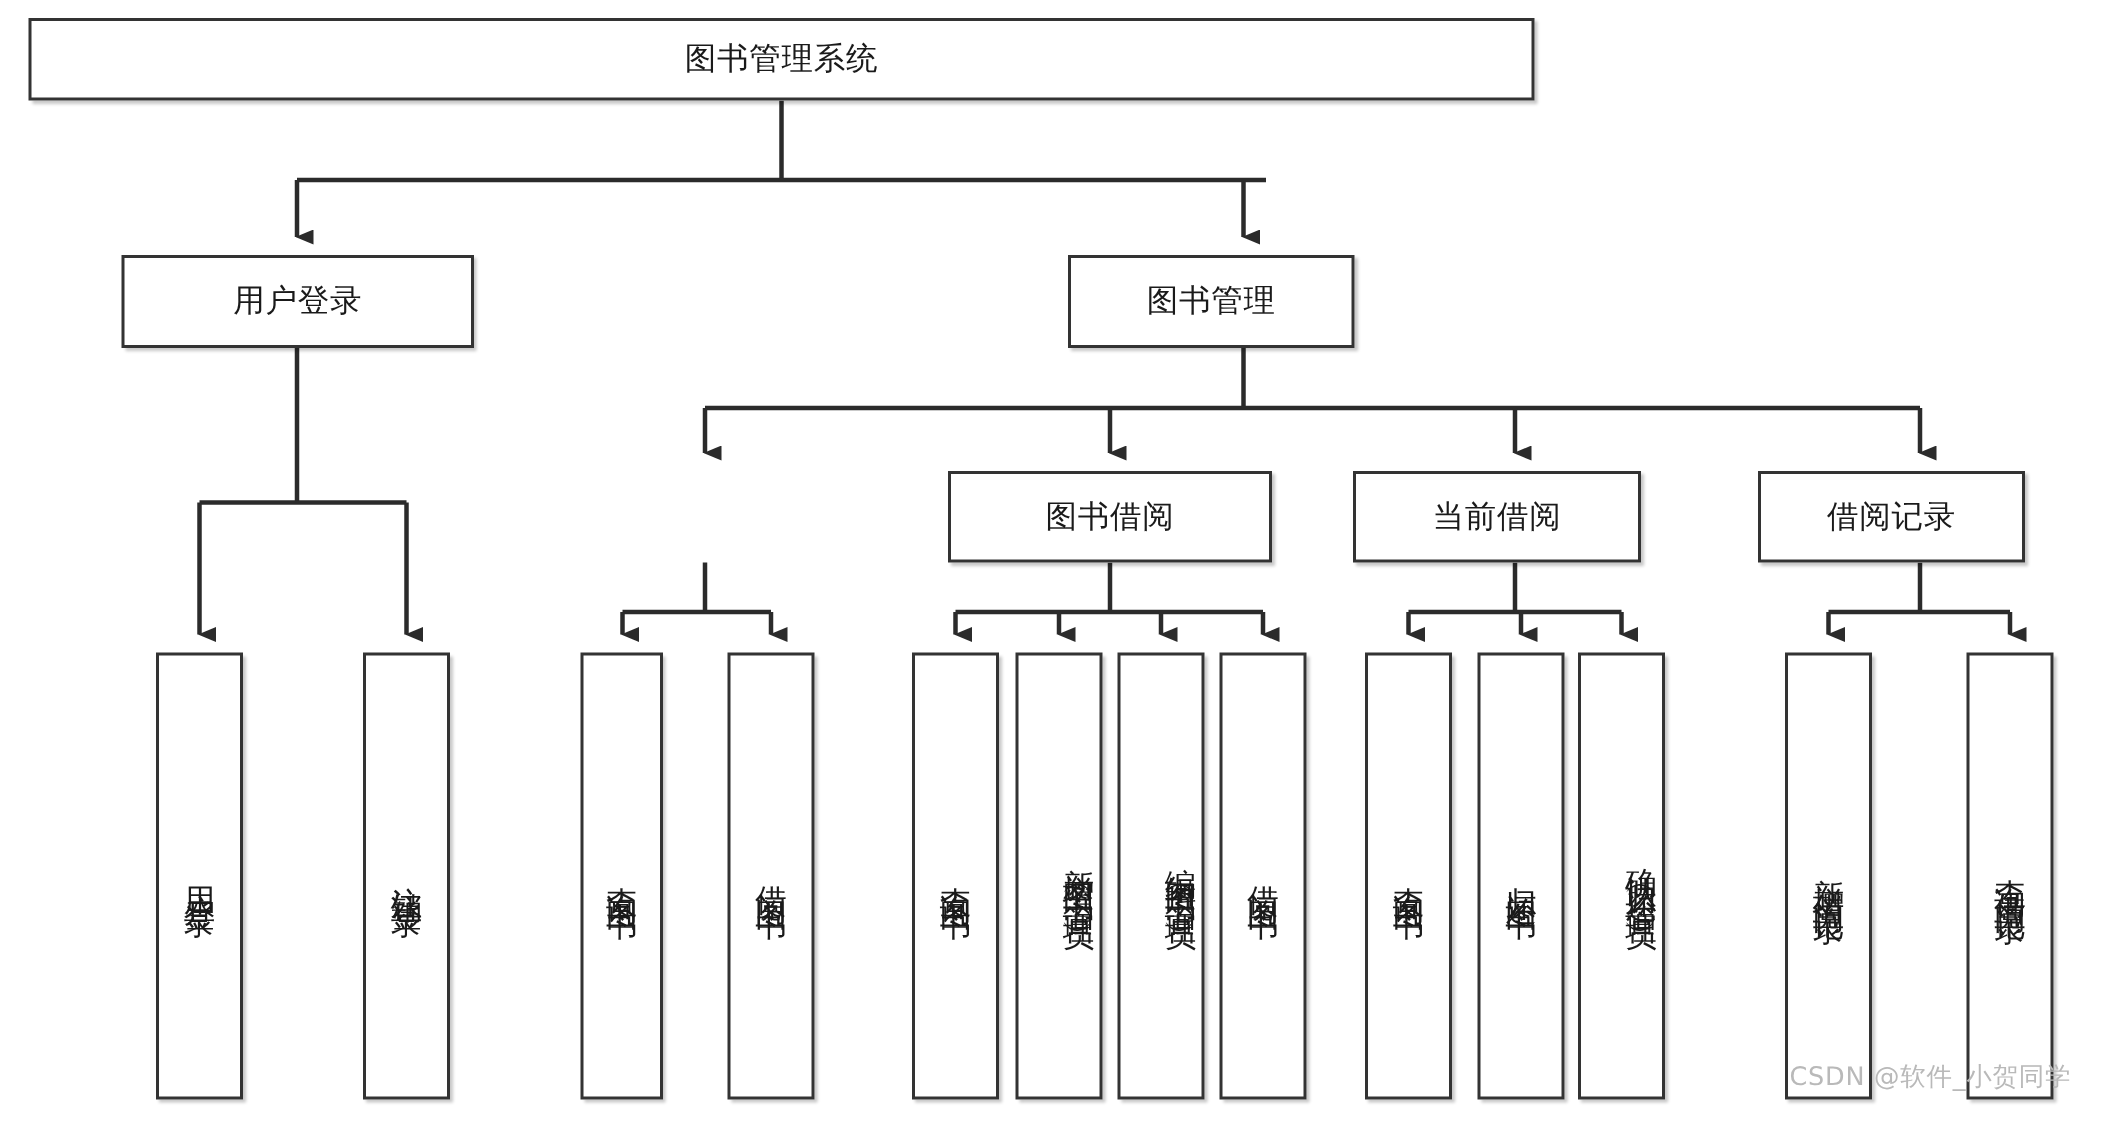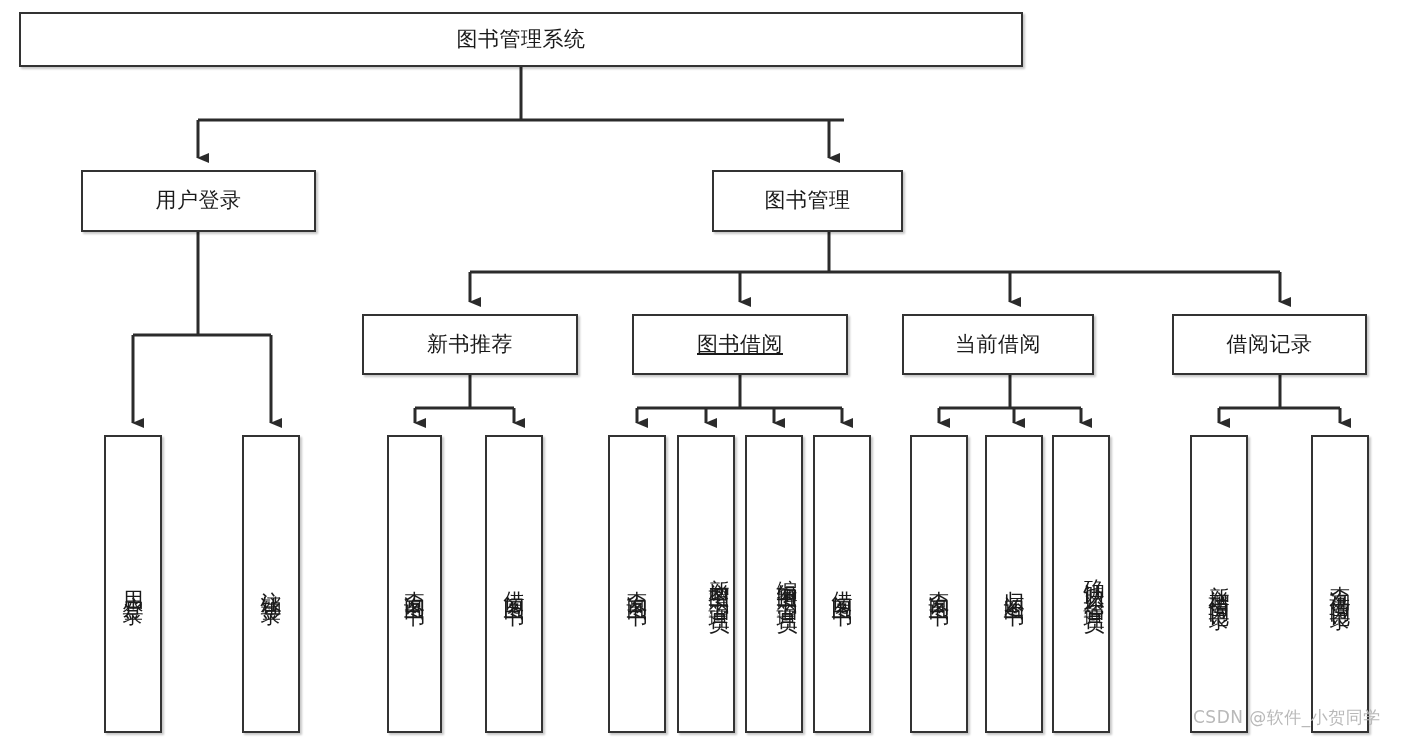--- a/index.html
+++ b/index.html
@@ -120,30 +120,27 @@
     <span>图书管理系统</span>
   </div>
 
   <div class="node horiz" style="left:81px; top:170px; width:235px; height:62px;">
     <span>用户登录</span>
   </div>
   <div class="node horiz" style="left:712px; top:170px; width:191px; height:62px;">
     <span>图书管理</span>
   </div>
 
-  <div class="node horiz" style="left:362px; top:314px; width:216px; height:61px;">
-    <span>新书推荐</span>
-  </div>
-  <div class="node horiz" style="left:632px; top:314px; width:216px; height:61px;text-decoration:underline;">
+  <div class="node horiz" style="left:632px; top:314px; width:216px; height:61px;">
     <span>图书借阅</span>
   </div>
   <div class="node horiz" style="left:902px; top:314px; width:192px; height:61px;">
     <span>当前借阅</span>
   </div>
-  <div class="node horiz" style="left:1172px; top:314px; width:195px; height:61px;">
+  <div class="node horiz" style="left:1172px; top:314px; width:178px; height:61px;">
     <span>借阅记录</span>
   </div>
 
   <div class="node vert" style="left:104px; top:435px; width:58px; height:298px;">
     <span>用户登录</span>
   </div>
   <div class="node vert" style="left:242px; top:435px; width:58px; height:298px;">
     <span>注销登录</span>
   </div>
 

